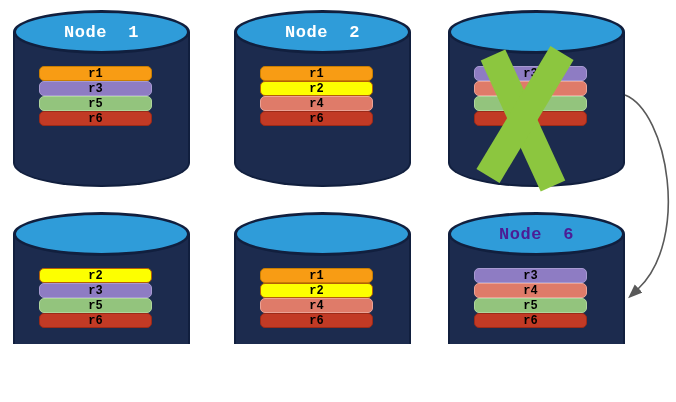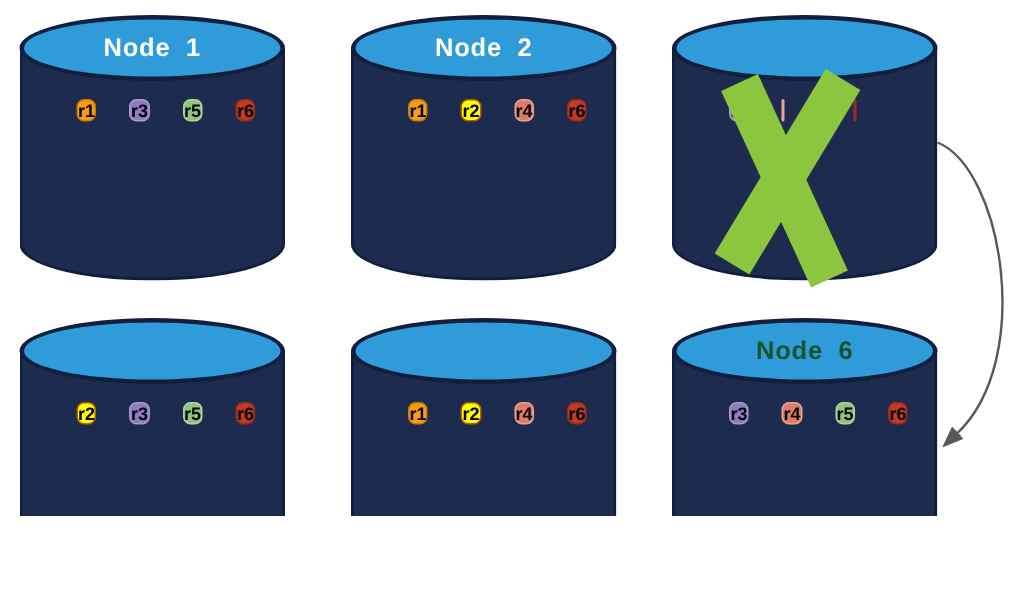--- a/index.html
+++ b/index.html
@@ -1,28 +1,28 @@
 <!DOCTYPE html>
 <html><head>
 <meta charset="utf-8">
 <style>
   html,body{margin:0;padding:0;}
   body{font-family:"Liberation Sans",sans-serif;}
-  .stage{position:relative;width:676px;height:344px;overflow:hidden;}
+  .stage{position:relative;width:676px;height:344px;overflow:hidden;font-family:Liberation Mono, monospace;}
   .node{position:absolute;width:177px;height:177px;}
   .cyl-body{position:absolute;left:0;right:0;top:22px;bottom:0;
     border:2px solid;border-top:none;box-sizing:border-box;
     border-radius:0 0 88px 88px / 0 0 24px 24px;}
   .cyl-top{position:absolute;left:0;top:0;width:177px;height:44px;
     border:3px solid;box-sizing:border-box;border-radius:50%;}
   .node-title{position:absolute;left:0;right:0;top:0;height:44px;
     display:flex;align-items:center;justify-content:center;
     font-weight:700;font-size:17px;letter-spacing:.5px;white-space:pre;z-index:2;}
-  .shards{position:absolute;top:56px;left:38px;width:113px;
-    display:flex;flex-direction:row;gap:22px;z-index:2;}
+  .shards{position:absolute;top:56px;left:26px;width:113px;
+    display:flex;flex-direction:column;gap:0;z-index:2;}
   .shard{height:15px;border:1px solid;border-radius:5px;box-sizing:border-box;
     display:flex;align-items:center;justify-content:center;}
   .shard-label{font-weight:700;font-size:12px;line-height:1;}
   .x-mark{position:absolute;left:0;top:0;overflow:visible;z-index:5;}
   .arrow-layer{position:absolute;left:0;top:0;z-index:6;pointer-events:none;}
 </style>
 </head>
 <body>
 
 <div class="stage" style="background-color: rgb(255, 255, 255);">
@@ -124,21 +124,21 @@
         </div>
       <div class="shard" style="background-color: rgb(194, 58, 37); border-color: rgb(156, 42, 24);">
           <span class="shard-label" style="color: rgb(0, 0, 0);">r6</span>
         </div>
     </div>
   </div>
 
   <div class="node" style="left:448px;top:212px">
     <div class="cyl-body" style="background-color: rgb(28, 43, 78); border-color: rgb(17, 31, 62);"></div>
     <div class="cyl-top" style="background-color: rgb(47, 156, 217); border-color: rgb(17, 31, 62);"></div>
-    <div class="node-title" style="color: #14532d;">Node  6</div>
+    <div class="node-title" style="color: #4c1d95;">Node  6</div>
     <div class="shards">
       <div class="shard" style="background-color: rgb(142, 124, 195); border-color: rgb(167, 154, 209);">
           <span class="shard-label" style="color: rgb(0, 0, 0);">r3</span>
         </div>
       <div class="shard" style="background-color: rgb(223, 123, 105); border-color: rgb(235, 163, 150);">
           <span class="shard-label" style="color: rgb(0, 0, 0);">r4</span>
         </div>
       <div class="shard" style="background-color: rgb(147, 196, 125); border-color: rgb(175, 214, 156);">
           <span class="shard-label" style="color: rgb(0, 0, 0);">r5</span>
         </div>

